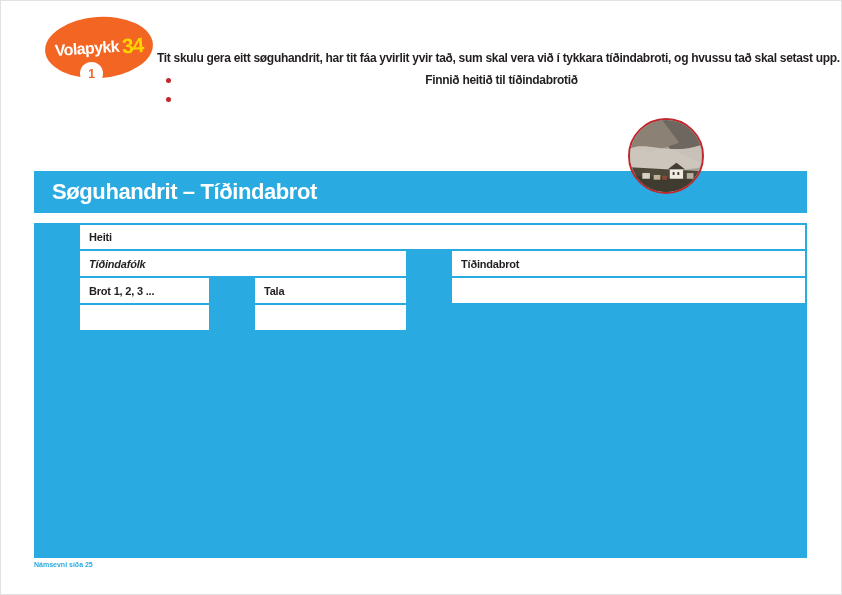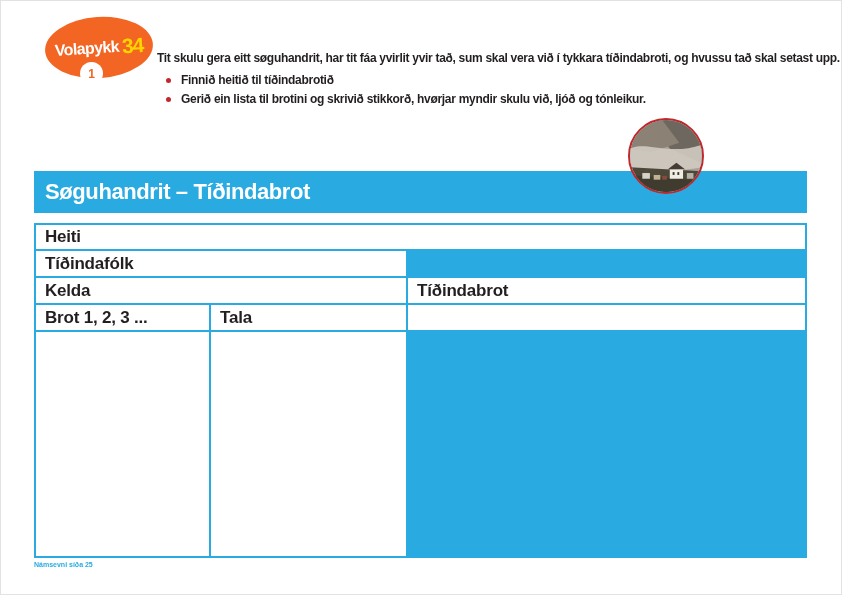--- a/index.html
+++ b/index.html
@@ -27,21 +27,21 @@
     display:flex; align-items:center; justify-content:center;
     z-index:2;
   }
 
   
   .instructions {
     position:absolute; left:156px; top:50px; width:672px;
     color:#231F20; font-size:12px; font-weight:bold; letter-spacing:-0.3px;
   }
   .intro { margin:0 0 9px 0; white-space:nowrap; }
-  .bullets { list-style:none; margin:7px; padding:0; }
+  .bullets { list-style:none; margin:7px; padding:0;text-align:center; }
   .bullets li {
     position:relative; padding-left:17px; margin-bottom:6px;
     line-height:13px; white-space:nowrap;
   }
   .bullets li .dot {
     position:absolute; left:2px; top:4px; width:5px; height:5px;
     border-radius:50%; background:#C1272D;
   }
 
   
@@ -49,42 +49,42 @@
     position:absolute; left:627px; top:117px; width:76px; height:76px;
     border-radius:50%; border:2px solid #C1272D; overflow:hidden;
     box-sizing:border-box; z-index:3; background:#b9b2a6;
   }
   .photo svg { display:block; width:100%; height:100%; }
 
   
   .banner {
     position:absolute; left:33px; top:170px; width:773px; height:42px;
     background:#29ABE2; display:flex; align-items:center;
-    box-sizing:border-box; padding-left:11px; z-index:2;
+    box-sizing:border-box; padding-left:18px; z-index:2;
   }
   .banner h1 {
     margin:0; color:#ffffff; font-size:22px; font-weight:bold; letter-spacing:-0.4px;
   }
 
   
   .formtable {
     position:absolute; left:33px; top:222px; width:773px; height:335px;
     background:#29ABE2;
     display:grid;
     grid-template-columns:173px 195px 1fr;
     grid-template-rows:24px 25px 25px 25px 1fr;
     gap:2px; padding:2px; box-sizing:border-box;
   }
   .cell {
     background:#ffffff; display:flex; align-items:center;
-    padding-left:9px; font-size:17px; font-weight:bold;
-    color:#231F20; letter-spacing:-0.2px; overflow:hidden;
+    padding-left:9px; font-size:11px; font-weight:bold;
+    color:#231F20; letter-spacing:-0.2px; overflow:hidden;margin-left:44px;
   }
   .span3 { grid-column:1 / 4; }
-  .span2 { grid-column:1 / 3; }
+  .span2 { grid-column:1 / 3;font-style:italic; }
 
   
   .footer {
     position:absolute; left:33px; top:560px;
     color:#29ABE2; font-size:7px; font-weight:bold;
   }
 </style>
 </head>
 <body>
 
@@ -93,21 +93,21 @@
   <div class="logo">
     <span class="brand">Volapykk</span>
     <span class="num">34</span>
   </div>
   <div class="logo-badge">1</div>
 
   <div class="instructions">
     <p class="intro">Tit skulu gera eitt søguhandrit, har tit fáa yvirlit yvir tað, sum skal vera við í tykkara tíðindabroti, og hvussu tað skal setast upp.</p>
     <ul class="bullets">
       <li><span class="dot"></span><span>Finnið heitið til tíðindabrotið</span></li>
-      <li><span class="dot"></span><span>Gerið ein lista til brotini og skrivið stikkorð, hvørjar myndir skulu við, ljóð og tónleikur.</span></li>
+      <li><span class="dot"></span></li>
     </ul>
   </div>
 
   <div class="photo">
     <svg viewBox="0 0 76 76" xmlns="http://www.w3.org/2000/svg">
       <rect width="76" height="76" fill="#aaa298"></rect>
       <polygon points="28,0 76,0 76,46 42,30 30,14" fill="#6e675f"></polygon>
       <polygon points="0,4 34,0 52,24 22,34 0,30" fill="#8b8275"></polygon>
       <path d="M0,30 C 18,22 42,38 76,26 L76,50 C 48,56 20,50 0,54 Z" fill="#cfc9bf" opacity="0.92"></path>
       <path d="M0,50 L76,54 L76,76 L0,76 Z" fill="#4c4739"></path>
@@ -126,21 +126,20 @@
 
   <div class="banner">
     <h1>Søguhandrit – Tíðindabrot</h1>
   </div>
 
   <div class="formtable">
     <div class="cell span3">Heiti</div>
 
     <div class="cell span2">Tíðindafólk</div>
 
-    <div class="cell span2">Kelda</div>
     <div class="cell">Tíðindabrot</div>
 
     <div class="cell">Brot 1, 2, 3 ...</div>
     <div class="cell">Tala</div>
 
     <div class="cell"></div>
     <div class="cell"></div>
     <div class="cell"></div>
   </div>
 

